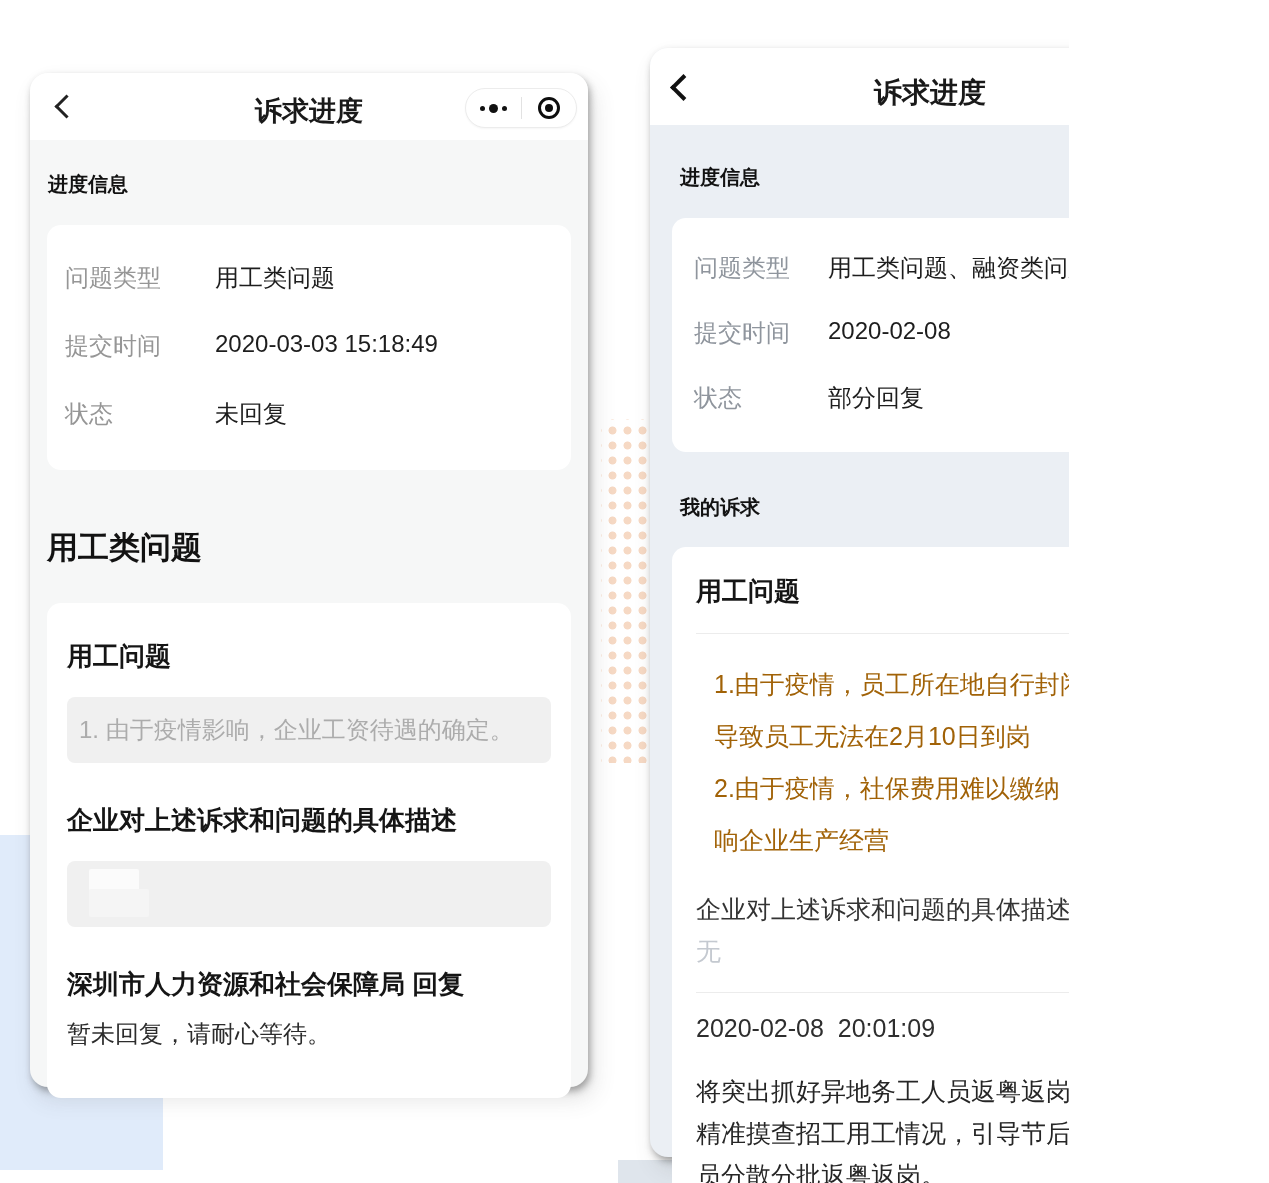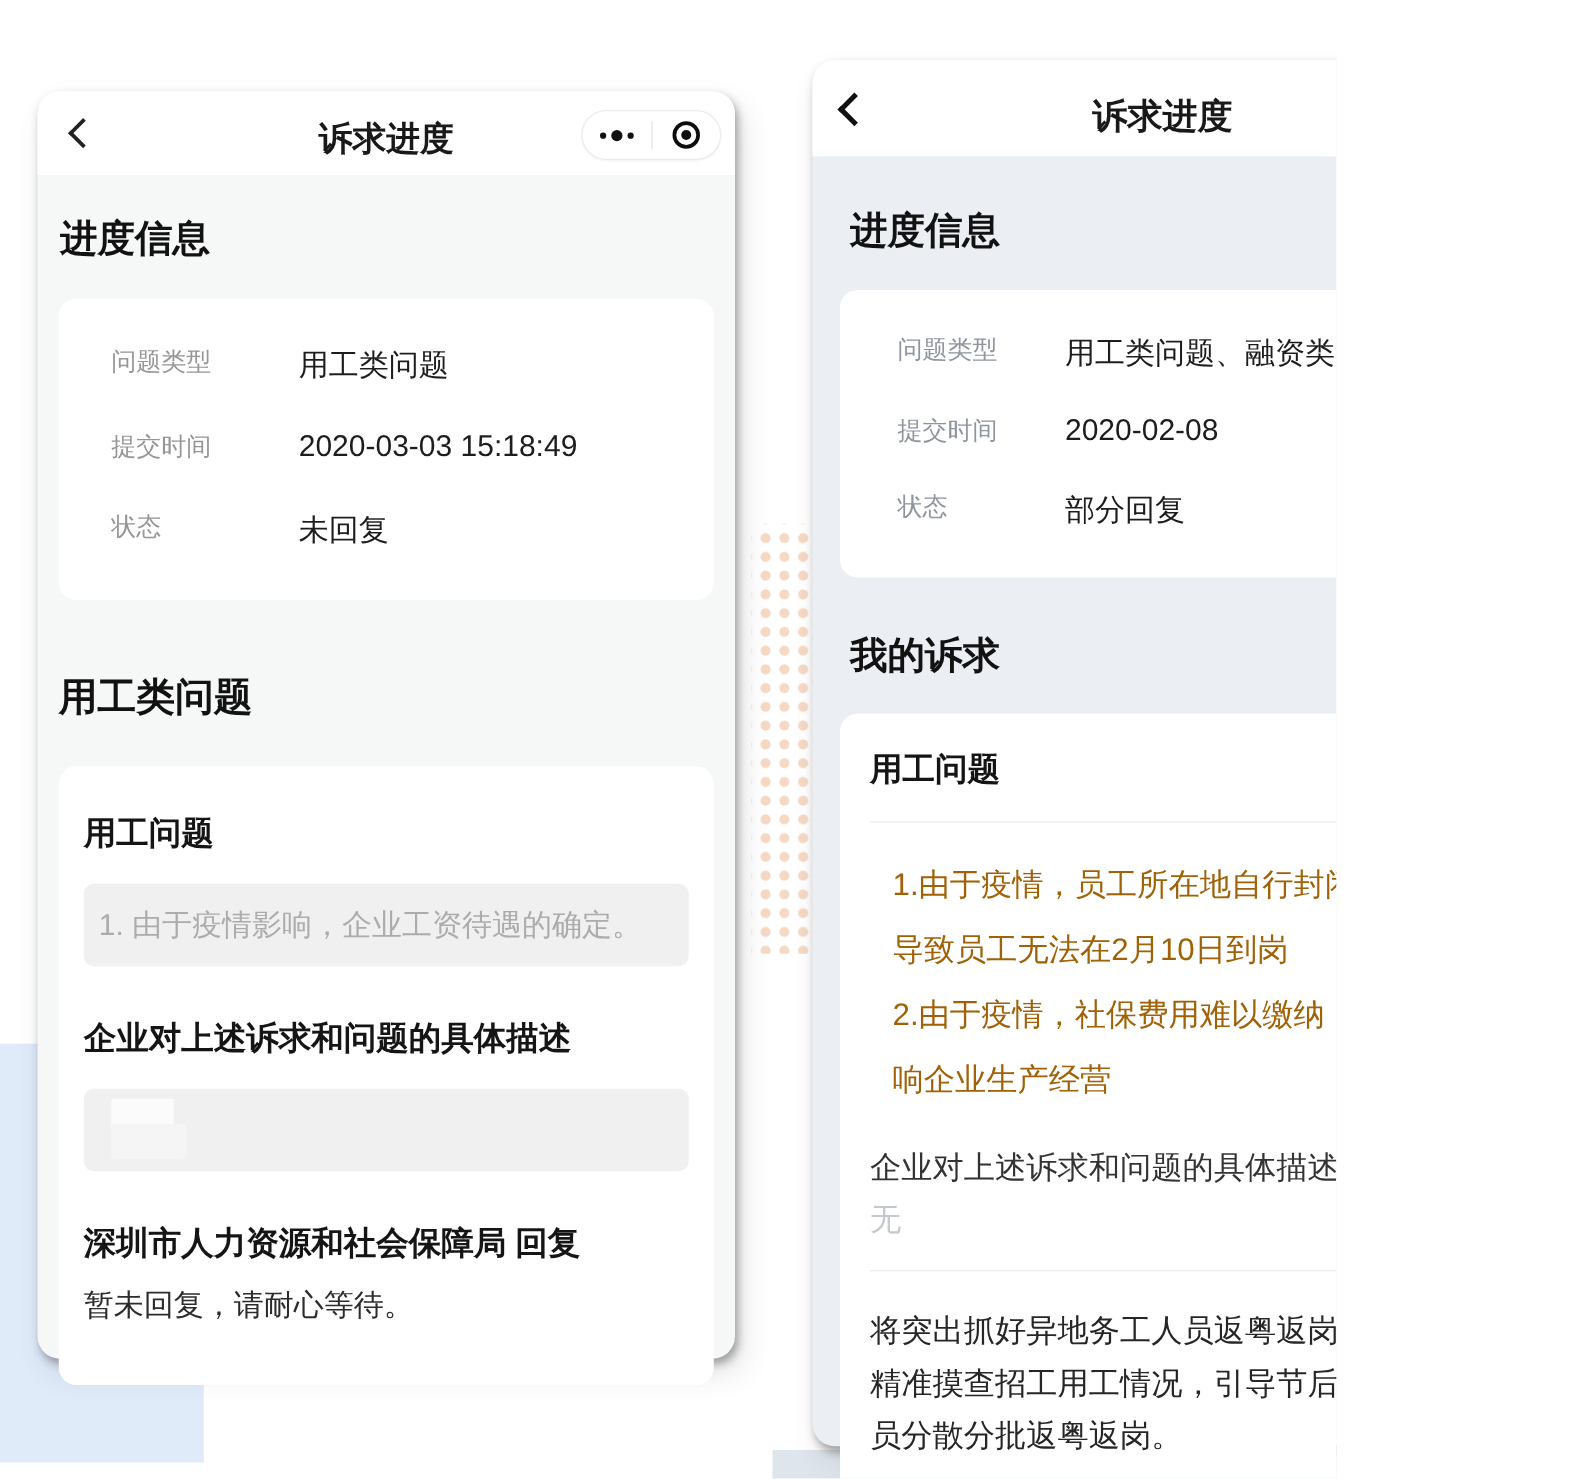--- a/index.html
+++ b/index.html
@@ -45,32 +45,32 @@
   .cap-target{ flex:1; display:flex; align-items:center; justify-content:center; cursor:pointer; height:100%; }
   .cap-target span{ display:flex; align-items:center; justify-content:center; width:22px; height:22px;
                     border:3px solid #0d0d0d; border-radius:50%; }
   .cap-target span::after{ content:""; width:8px; height:8px; border-radius:50%; background:#0d0d0d; }
 
   
   .body{ position:relative; }
   .phone-left  .body{ padding:0 17px; }
   .phone-right .body{ padding:0 22px; }
 
-  .sec-title{ font-size:30px; font-weight:700; color:#121212; }
+  .sec-title{ font-size:20px; font-weight:700; color:#121212; }
   .phone-left  .sec-title.first{ padding-top:31px; padding-left:1px; }
   .phone-right .sec-title.first{ padding-top:39px; padding-left:8px; }
 
   .card{ background:#fff; border-radius:14px; }
 
   .info-card{ margin-top:27px; padding:37px 18px 40px; }
   .phone-right .info-card{ padding:34px 22px 38px; }
   .info-row{ display:flex; align-items:flex-start; }
   .info-row + .info-row{ margin-top:36px; }
   .phone-right .info-row + .info-row{ margin-top:33px; }
-  .info-label{ width:150px; flex:0 0 150px; font-size:20px; color:#969696;margin-left:24px; }
+  .info-label{ width:150px; flex:0 0 150px; font-size:24px; color:#969696; }
   .phone-right .info-label{ width:134px; flex:0 0 134px; color:#8f959d; }
   .info-value{ font-size:24px; color:#1d1d1d; }
 
   
   .phone-left .sec-title.second{ margin-top:57px; font-size:31px; padding-left:0; }
   .detail-card-left{ margin-top:34px; padding:36px 20px 48px; }
   .dt-h{ font-size:26px; font-weight:700; color:#151515; }
   .graybox{ margin-top:23px; height:66px; background:#f0f0f0; border-radius:8px;
             display:flex; align-items:center; padding:0 12px; }
   .graybox .ph-text{ font-size:24px; color:#acacac; }
@@ -184,18 +184,19 @@
       <div class="card detail-card-right">
         <div class="dt-h">用工问题</div>
         <div class="divider"></div>
         <div class="q-lines">
           <div class="q-line">1.由于疫情，员工所在地自行封闭交通，导致员工无法在2月10日到岗</div>
           <div class="q-line">2.由于疫情，社保费用难以缴纳，严重影响企业生产经营</div>
         </div>
         <div class="desc-t">企业对上述诉求和问题的具体描述</div>
         <div class="desc-none">无</div>
         <div class="divider"></div>
+        <div class="reply-time">2020-02-08  20:01:09</div>
         <div class="reply-body">将突出抓好异地务工人员返粤返岗工作，精准摸查招工用工情况，引导节后务工人员分散分批返粤返岗。</div>
       </div>
     </div>
   </div>
 
 </div>
 
 </body></html>

